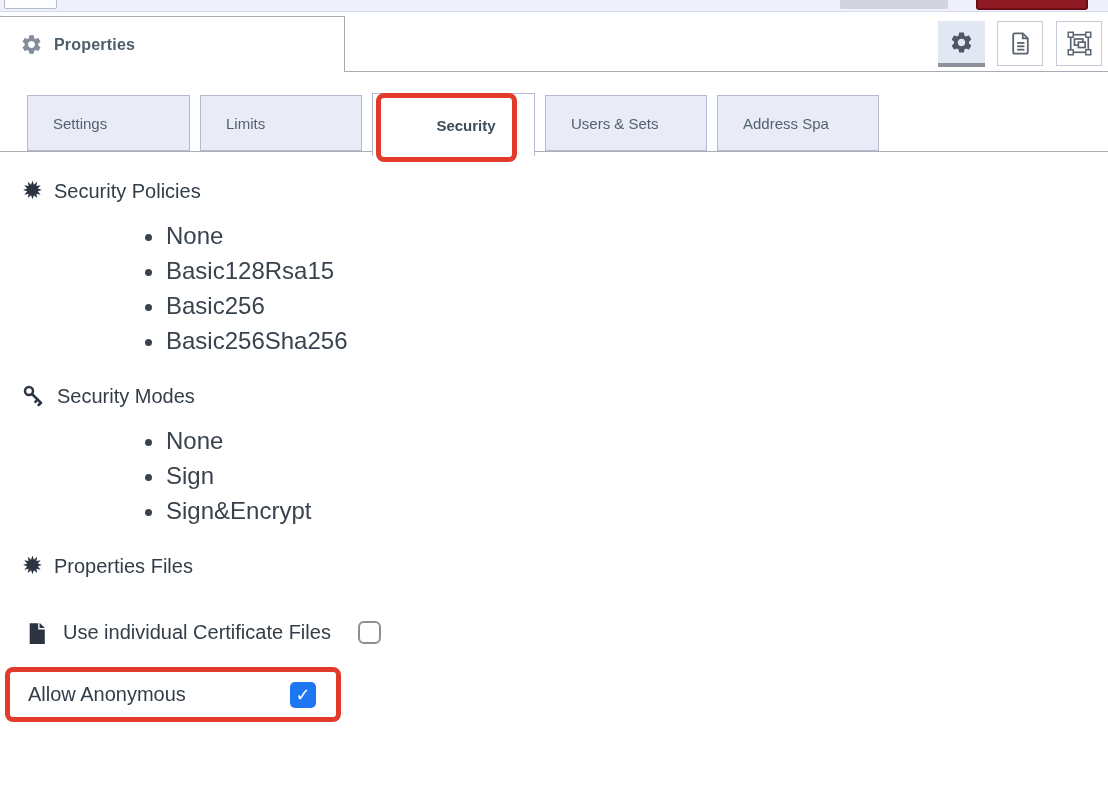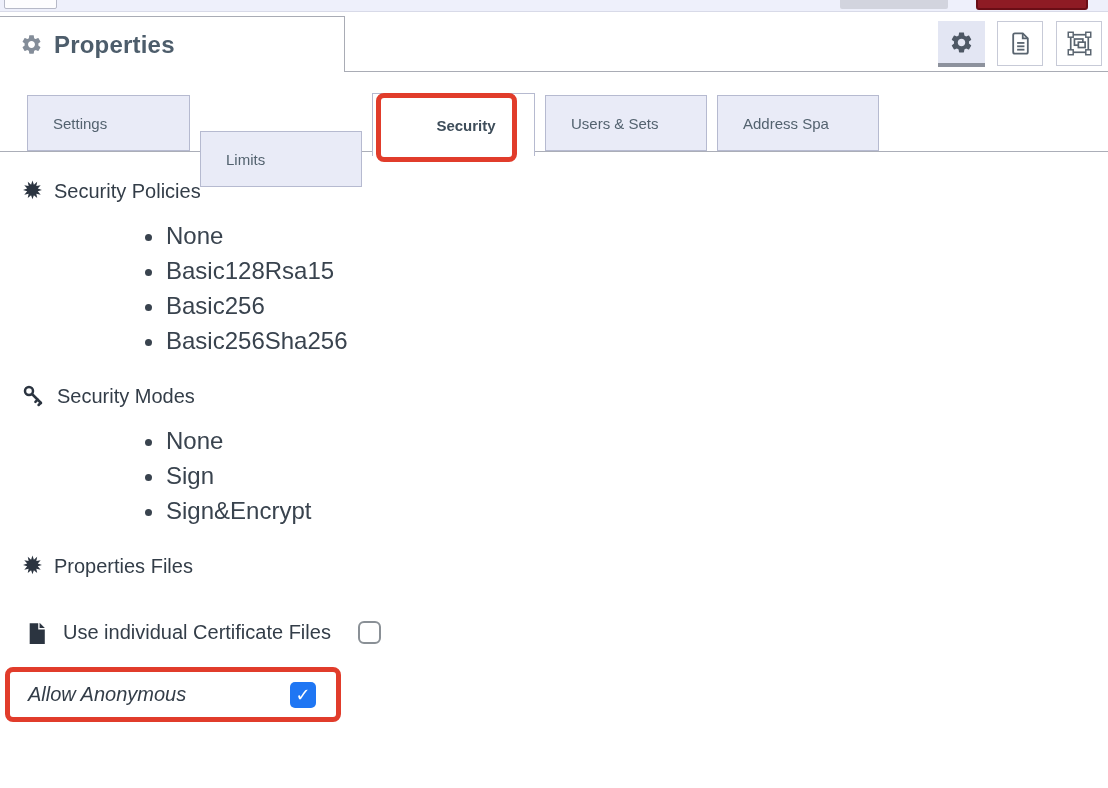--- a/index.html
+++ b/index.html
@@ -16,49 +16,49 @@
                   background:#d2d4de; border-radius:0 0 2px 2px; }
   .cut-btn-red  { position:absolute; left:976px; top:-3px; width:112px; height:13px;
                   background:#8e1b24; border:2px solid #6a0e16; border-radius:0 0 3px 3px; }
 
   
   .header { position:absolute; left:0; top:12px; width:1108px; height:60px; background:#fff; }
   .properties-tab { position:absolute; left:0; top:4px; width:345px; height:56px; background:#fff;
                     border-top:1px solid #a9acb5; border-right:1px solid #a9acb5;
                     display:flex; align-items:center; gap:11px; padding-left:20px; }
   .header-underline { position:absolute; left:345px; top:59px; width:763px; height:1px; background:#a9acb5; }
-  .header-title { font-size:24px; font-weight:bold; color:#4d5d6b; letter-spacing:.2px; }
+  .header-title { font-size:16px; font-weight:bold; color:#4d5d6b; letter-spacing:.2px; }
   .hdr-gear { color:#848d99; display:flex; }
 
   .toolbar-btn { position:absolute; top:9px; width:47px; height:46px;
                  display:flex; align-items:center; justify-content:center; color:#4e5865; }
   .btn-gear  { left:938px; background:#e3e6f3; border:none; border-bottom:4px solid #8d929d; }
   .btn-doc   { left:997px; width:46px; height:45px; background:#fff; border:1px solid #c7cad7; }
   .btn-frame { left:1056px; width:46px; height:45px; background:#fff; border:1px solid #c7cad7; }
 
   
   .tabbar-line { position:absolute; left:0; top:151px; width:1108px; height:1px; background:#abaeb8; z-index:1; }
   .tab { position:absolute; top:95px; height:56px; background:#e9ebf7; border:1px solid #b6bad0;
          color:#53626f; font-size:15px; display:flex; align-items:center; padding-left:25px;
          overflow:hidden; white-space:nowrap; z-index:2; cursor:pointer; }
   .tab-settings  { left:27px;  width:163px; }
-  .tab-limits    { left:200px; width:162px;margin-top:36px; }
+  .tab-limits    { left:200px; width:162px; }
   .tab-security  { left:372px; width:163px;justify-content:center; }
   .tab-users     { left:545px; width:162px; }
   .tab-address   { left:717px; width:162px; }
   .tab-discovery { left:887px; width:163px; }
   .tab.active { top:93px; height:63px; background:#fff; border-bottom:none;
                 color:#3e4d5a; font-weight:bold; z-index:3; }
   .tab .fade { position:absolute; right:1px; top:1px; bottom:1px; width:28px;
                background:linear-gradient(to right, rgba(233,235,247,0), #e9ebf7 80%); }
 
   
   .hl-box { position:absolute; border:5px solid #e13c2b; border-radius:8px; z-index:6; pointer-events:none; }
   .hl-security { left:376px; top:93px; width:141px; height:69px; }
-  .hl-anon     { left:5px; top:667px; width:336px; height:55px; pointer-events:auto;font-style:italic; }
+  .hl-anon     { left:5px; top:667px; width:336px; height:55px; pointer-events:auto; }
 
   
   .section-heading { position:absolute; left:22px; display:flex; align-items:center; gap:11px;
                      font-size:20px; color:#333d48; height:28px; }
   .heading-policies { top:177px; }
   .heading-modes    { top:382px; }
   .heading-certs    { top:552px; }
   .seal-glyph { font-size:25px; color:#2b3440; line-height:1; transform:translateY(-1px); }
   .icon-svg { display:flex; color:#2b3440; }
 

